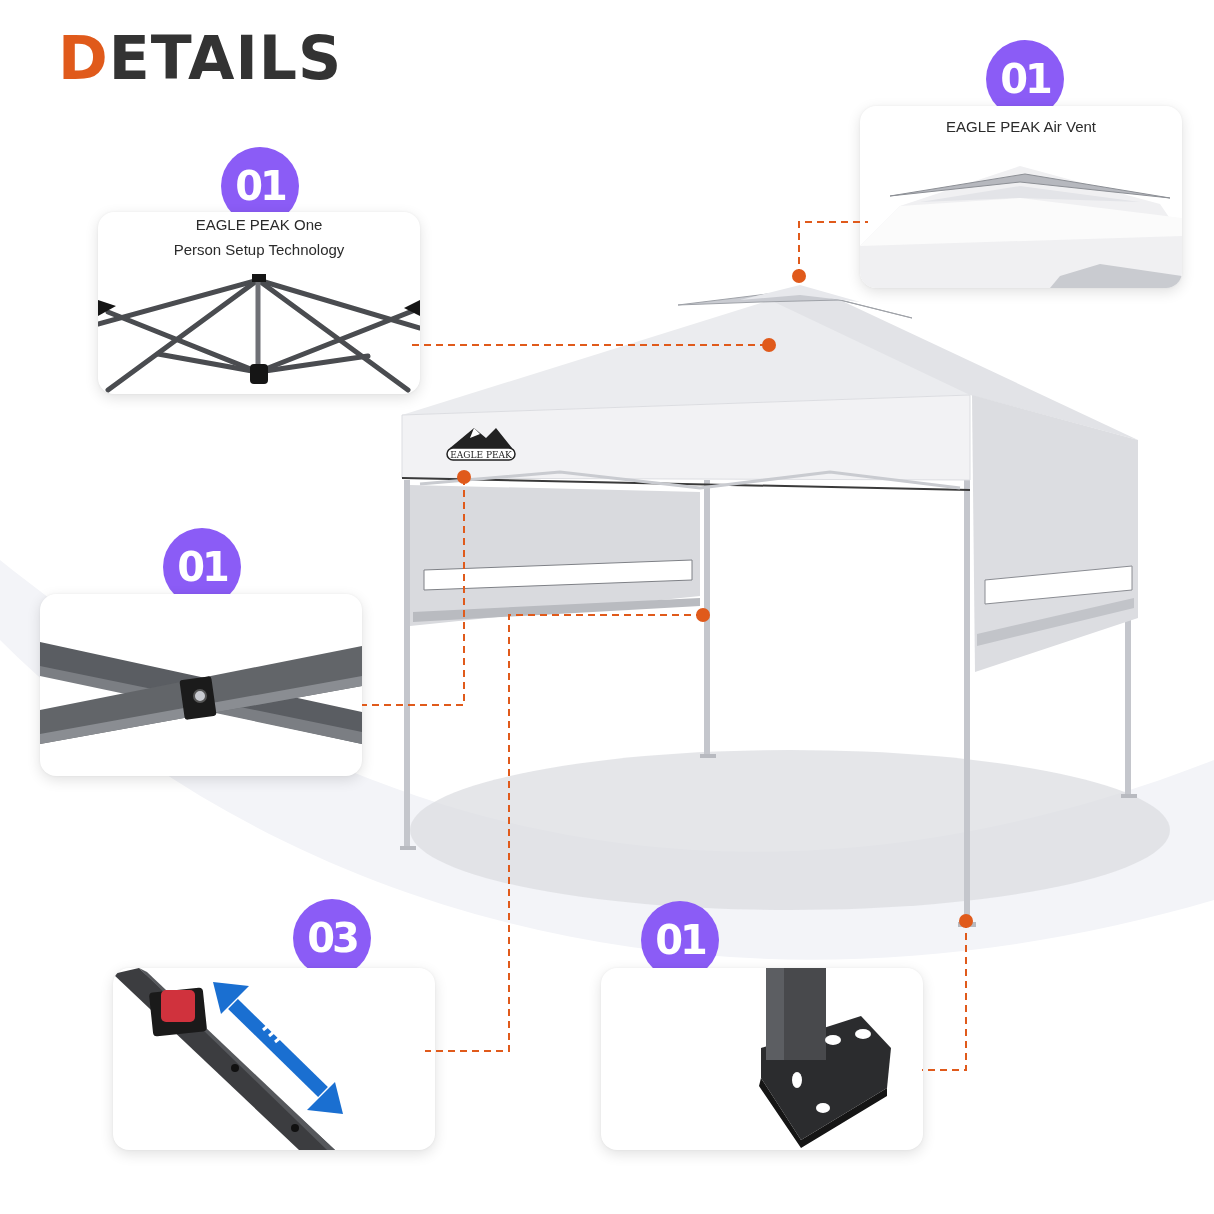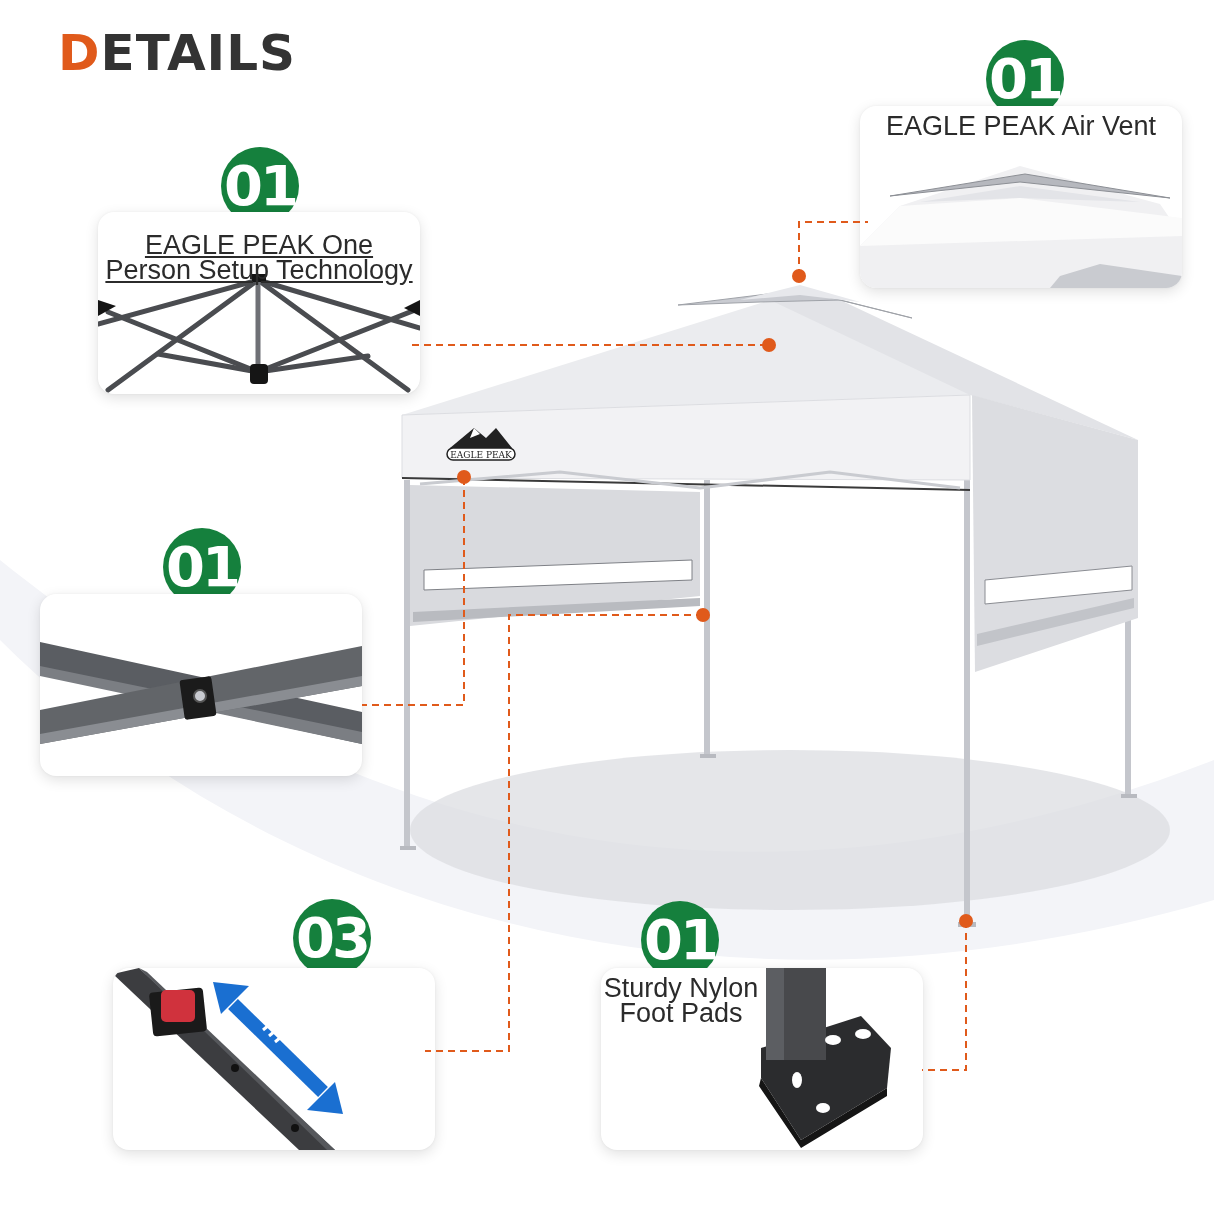--- a/index.html
+++ b/index.html
@@ -6,39 +6,39 @@
   body {
     width: 1214px; height: 1214px; position: relative; overflow: hidden;
     background: #ffffff;
     font-family: "Liberation Sans", sans-serif;
   }
   .bg-swoosh { position: absolute; left: 0; top: 0; width: 1214px; height: 1214px; }
 
   .title {
     position: absolute; left: 58px; top: 28px;
     font-family: "DejaVu Sans", sans-serif; font-weight: bold;
-    font-size: 50px; letter-spacing: 1px; line-height: 1;
+    font-size: 60px; letter-spacing: 1px; line-height: 1;
     color: #333333;
   }
   .title .accent { color: #e05a1b; }
 
   .badge {
     position: absolute; width: 78px; height: 78px; border-radius: 50%;
-    background: #15803d; color: #fff;
+    background: #8b5cf6; color: #fff;
     font-family: "DejaVu Sans", sans-serif; font-weight: bold;
-    font-size: 56px; line-height: 78px; text-align: center; letter-spacing: -3px;
+    font-size: 40px; line-height: 78px; text-align: center; letter-spacing: -3px;
     z-index: 2;
   }
   .card {
     position: absolute; background: #fff; border-radius: 16px;
     box-shadow: 0 4px 14px rgba(0,0,0,0.12), 0 0 3px rgba(0,0,0,0.05);
     overflow: hidden; z-index: 3;
   }
   .card-label {
-    position: absolute; color: #2b2b2b; font-size: 27px; line-height: 25px;
+    position: absolute; color: #2b2b2b; font-size: 15px; line-height: 25px;
     text-align: center; white-space: pre-line;
   }
   .card svg { position: absolute; left: 0; top: 0; }
 
   .tent { position: absolute; left: 0; top: 0; width: 1214px; height: 1214px; z-index: 1; }
   .leaders { position: absolute; left: 0; top: 0; width: 1214px; height: 1214px; z-index: 4; pointer-events: none; }
   .dot { position: absolute; width: 14px; height: 14px; border-radius: 50%; background: #e05a1b; z-index: 5; }
 </style>
 </head>
 <body>
@@ -131,21 +131,21 @@
       <line x1="160" y1="160" x2="322" y2="96"></line>
       <line x1="60" y1="142" x2="160" y2="160"></line>
       <line x1="160" y1="160" x2="270" y2="144"></line>
     </g>
     <line x1="160" y1="68" x2="160" y2="160" stroke="#6f7176" stroke-width="5"></line>
     <rect x="152" y="152" width="18" height="20" rx="4" fill="#151515"></rect>
     <rect x="154" y="62" width="14" height="8" fill="#151515"></rect>
     <polygon points="0,88 18,94 0,104" fill="#151515"></polygon>
     <polygon points="322,88 306,96 322,104" fill="#151515"></polygon>
   </svg>
-  <div class="card-label" style="left:0; top:21px; width:322px;text-decoration:underline;">EAGLE PEAK One
+  <div class="card-label" style="left:0; top:0; width:322px;">EAGLE PEAK One
 Person Setup Technology</div>
 </div>
 
 <div class="badge" style="left:163px; top:528px;">01</div>
 <div class="card" style="left:40px; top:594px; width:322px; height:182px;">
   <svg width="322" height="182" viewBox="0 0 322 182">
     <polygon points="0,48 322,118 322,150 0,80" fill="#5a5d62"></polygon>
     <polygon points="0,72 322,138 322,150 0,82" fill="#7b7e83"></polygon>
     <polygon points="0,116 322,52 322,92 0,150" fill="#626569"></polygon>
     <polygon points="0,140 322,82 322,92 0,150" fill="#8a8d92"></polygon>
@@ -181,15 +181,13 @@
   <svg width="322" height="182" viewBox="0 0 322 182">
     <polygon points="160,80 260,48 290,80 286,120 200,172 160,110" fill="#2b2c2e"></polygon>
     <polygon points="160,110 200,172 286,120 286,128 200,180 158,118" fill="#151515"></polygon>
     <rect x="165" y="0" width="60" height="92" fill="#48494c"></rect>
     <rect x="165" y="0" width="18" height="92" fill="#5c5e62"></rect>
     <ellipse cx="232" cy="72" rx="8" ry="5" fill="#fff"></ellipse>
     <ellipse cx="262" cy="66" rx="8" ry="5" fill="#fff"></ellipse>
     <ellipse cx="196" cy="112" rx="5" ry="8" fill="#fff"></ellipse>
     <ellipse cx="222" cy="140" rx="7" ry="5" fill="#fff"></ellipse>
   </svg>
-  <div class="card-label" style="left:0; top:8px; width:160px;">Sturdy Nylon
-Foot Pads</div>
 </div>
 
 </body></html>

